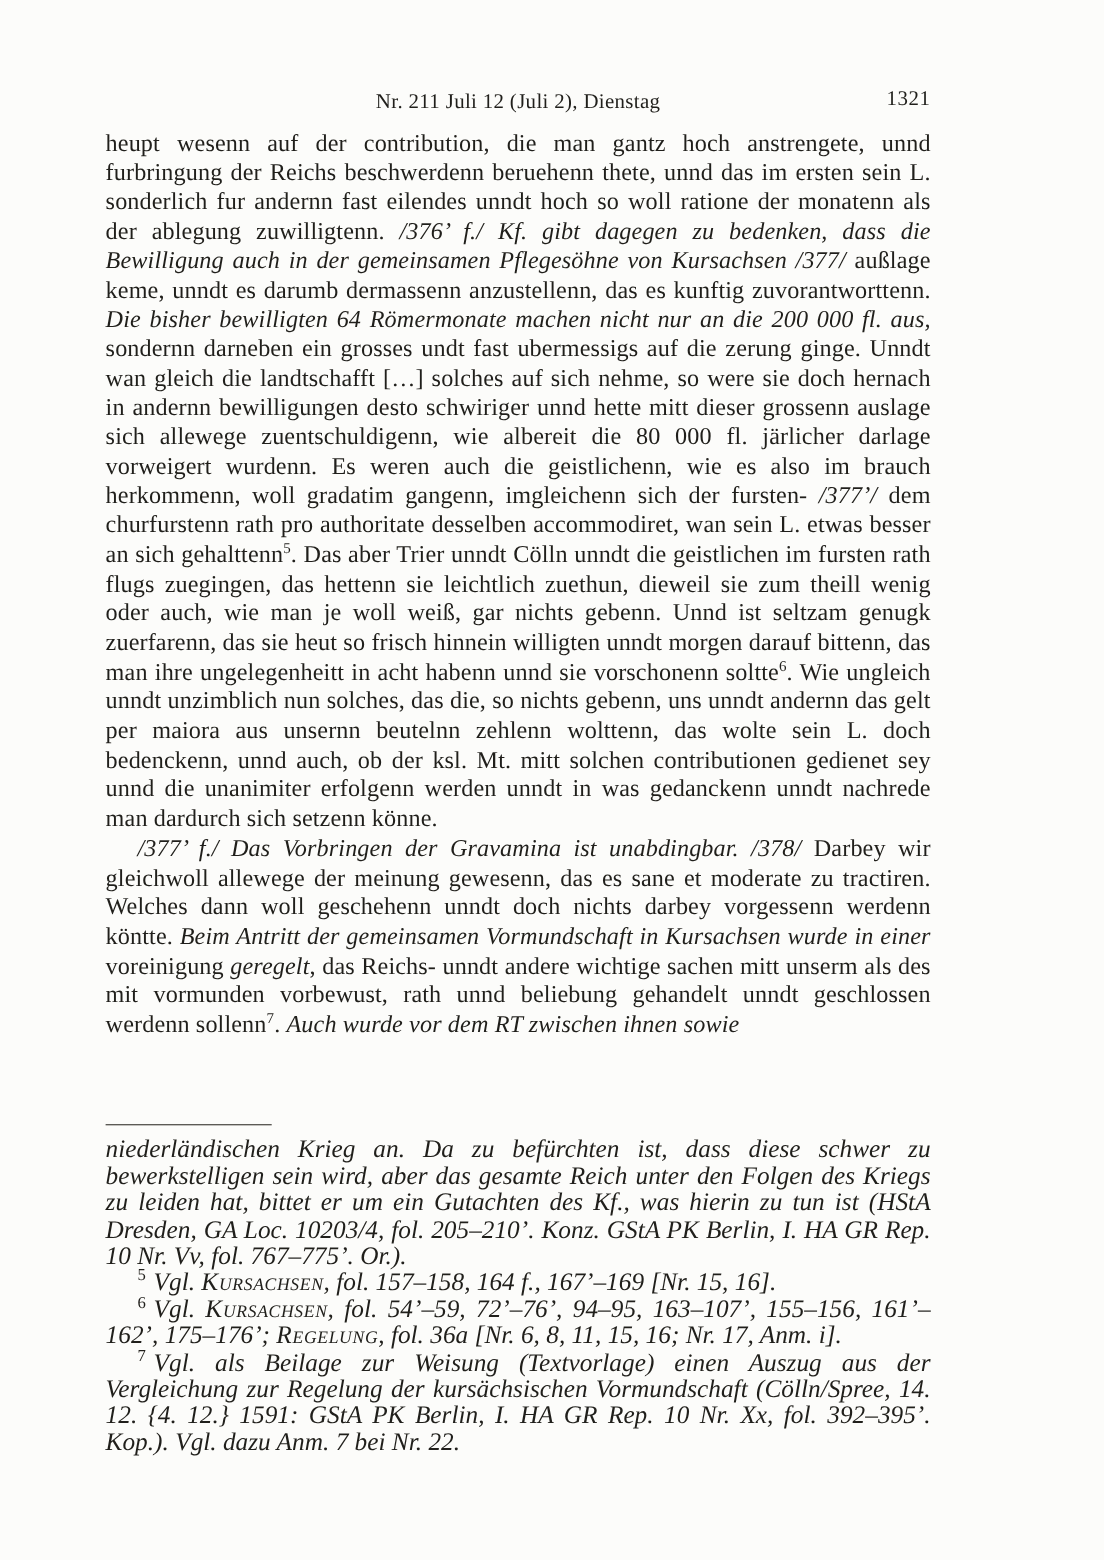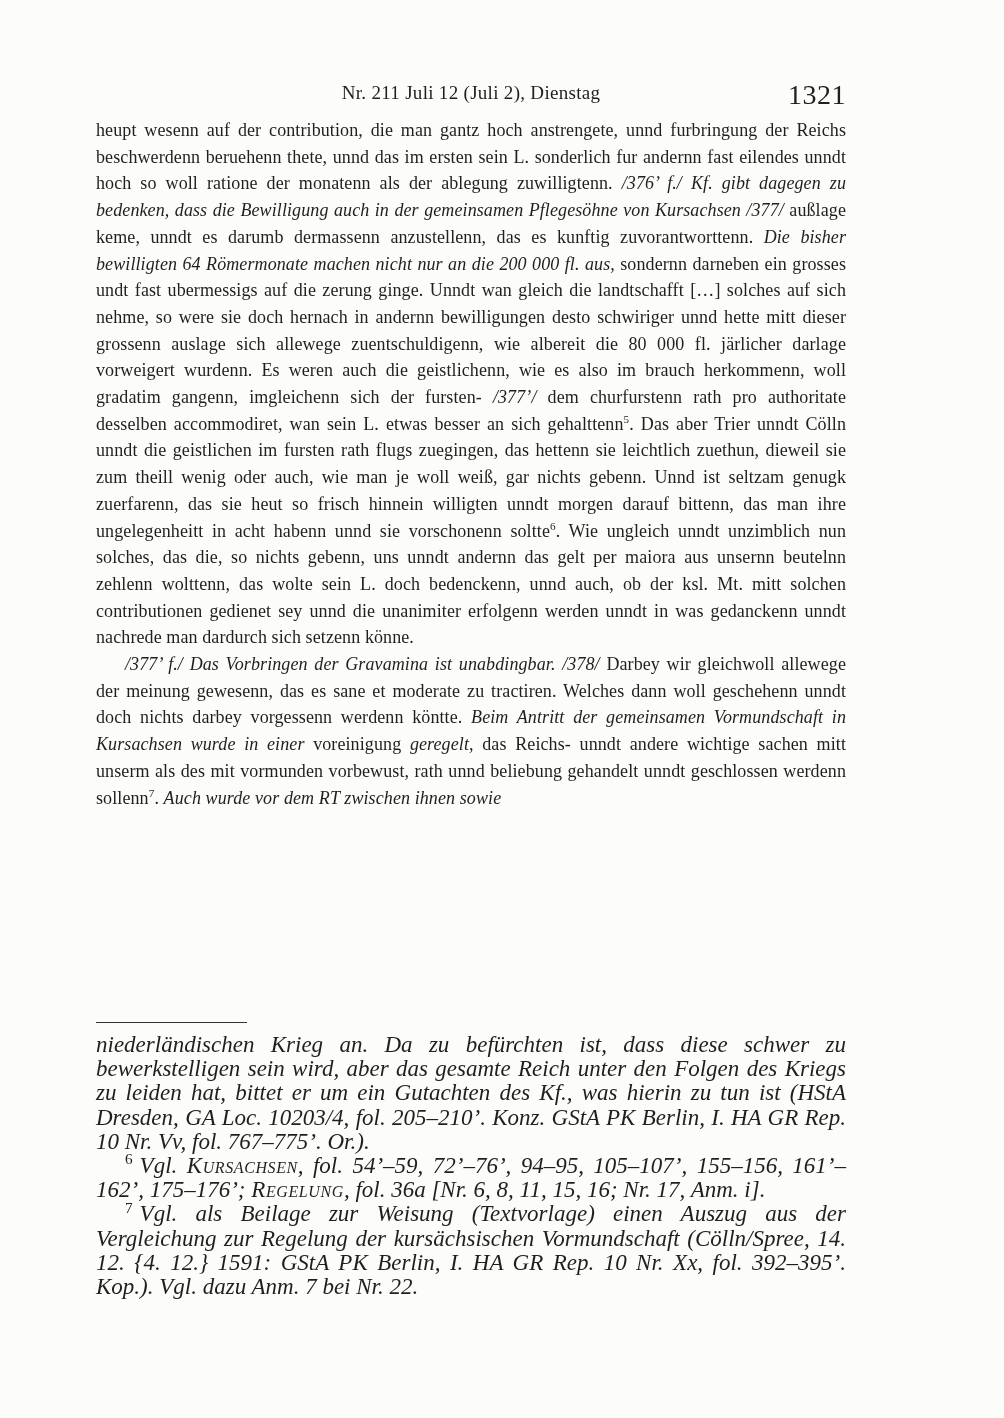--- a/index.html
+++ b/index.html
@@ -23,32 +23,32 @@
     left: 96px;
     width: 750px;
     text-align: center;
     font-size: 19px;
     letter-spacing: 0.3px;
   }
   .page-num {
     position: absolute;
     right: 0;
     top: -3px;
-    font-size: 28px;
+    font-size: 19px;
     letter-spacing: 0.5px;
   }
   .text-block {
     position: absolute;
     top: 117px;
     left: 96px;
     width: 750px;
   }
   .para {
     margin: 0;
-    font-size: 18px;
+    font-size: 22px;
     line-height: 26.7px;
     text-align: justify;
     letter-spacing: 0.1px;
     hyphens: auto;
     -webkit-hyphens: auto;
   }
   .para.indent { text-indent: 29px; }
   .seg-r { font-style: normal; }
   .seg-i { font-style: italic; }
   .seg-sup {
@@ -105,19 +105,20 @@
   <main class="text-block">
     <p class="para"><span class="seg-r">heupt wesenn auf der contribution, die man gantz hoch anstrengete, unnd furbringung der Reichs beschwerdenn beruehenn thete, unnd das im ersten sein L. sonderlich fur andernn fast eilendes unndt hoch so woll ratione der monatenn als der ablegung zuwilligtenn. </span><span class="seg-i">/376’ f./ Kf. gibt dagegen zu bedenken, dass die Bewilligung auch in der gemeinsamen Pflegesöhne von Kursachsen /377/ </span><span class="seg-r">außlage keme, unndt es darumb dermassenn anzustellenn, das es kunftig zuvorantworttenn. </span><span class="seg-i">Die bisher bewilligten 64 Römermonate machen nicht nur an die 200 000 fl. aus, </span><span class="seg-r">sondernn darneben ein grosses undt fast ubermessigs auf die zerung ginge. Unndt wan gleich die landtschafft […] solches auf sich nehme, so were sie doch hernach in andernn bewilligungen desto schwiriger unnd hette mitt dieser grossenn auslage sich allewege zuentschuldigenn, wie albereit die 80 000 fl. järlicher darlage vorweigert wurdenn. Es weren auch die geistlichenn, wie es also im brauch herkommenn, woll gradatim gangenn, imgleichenn sich der fursten- </span><span class="seg-i">/377’/ </span><span class="seg-r">dem churfurstenn rath pro authoritate desselben accommodiret, wan sein L. etwas besser an sich gehalttenn</span><span class="seg-sup">5</span><span class="seg-r">. Das aber Trier unndt Cölln unndt die geistlichen im fursten rath flugs zuegingen, das hettenn sie leichtlich zuethun, dieweil sie zum theill wenig oder auch, wie man je woll weiß, gar nichts gebenn. Unnd ist seltzam genugk zuerfarenn, das sie heut so frisch hinnein willigten unndt morgen darauf bittenn, das man ihre ungelegenheitt in acht habenn unnd sie vorschonenn soltte</span><span class="seg-sup">6</span><span class="seg-r">. Wie ungleich unndt unzimblich nun solches, das die, so nichts gebenn, uns unndt andernn das gelt per maiora aus unsernn beutelnn zehlenn wolttenn, das wolte sein L. doch bedenckenn, unnd auch, ob der ksl. Mt. mitt solchen contributionen gedienet sey unnd die unanimiter erfolgenn werden unndt in was gedanckenn unndt nachrede man dardurch sich setzenn könne.</span></p>
     <p class="para indent"><span class="seg-i">/377’ f./ Das Vorbringen der Gravamina ist unabdingbar. /378/ </span><span class="seg-r">Darbey wir gleichwoll allewege der meinung gewesenn, das es sane et moderate zu tractiren. Welches dann woll geschehenn unndt doch nichts darbey vorgessenn werdenn köntte. </span><span class="seg-i">Beim Antritt der gemeinsamen Vormundschaft in Kursachsen wurde in einer </span><span class="seg-r">voreinigung </span><span class="seg-i">geregelt</span><span class="seg-r">, das Reichs- unndt andere wichtige sachen mitt unserm als des mit vormunden vorbewust, rath unnd beliebung gehandelt unndt geschlossen werdenn sollenn</span><span class="seg-sup">7</span><span class="seg-r">. </span><span class="seg-i">Auch wurde vor dem RT zwischen ihnen sowie</span></p>
   </main>
 
   <footer class="footnotes">
     <div class="fn-rule"></div>
 
     <p class="fn"><span class="seg-i">niederländischen Krieg an. Da zu befürchten ist, dass diese schwer zu bewerkstelligen sein wird, aber das gesamte Reich unter den Folgen des Kriegs zu leiden hat, bittet er um ein Gutachten des Kf., was hierin zu tun ist (HStA Dresden, GA Loc. 10203/4, fol. 205–210’. Konz. GStA PK Berlin, I. HA GR Rep. 10 Nr. Vv, fol. 767–775’. Or.).</span></p>
 
+    <p class="fn numbered"><span class="fn-marker">5</span><span><span class="seg-i">Vgl. </span><span class="seg-sc">Kursachsen</span><span class="seg-i">, fol. 157–158, 164 f., 167’–169 [Nr. 15, 16].</span></span></p>
 
-    <p class="fn numbered"><span class="fn-marker">6</span><span><span class="seg-i">Vgl. </span><span class="seg-sc">Kursachsen</span><span class="seg-i">, fol. 54’–59, 72’–76’, 94–95, 105–107’, 155–156, 161’–162’, 175–176’; </span><span class="seg-sc">Regelung</span><span class="seg-i">, fol. 36a [Nr. 6, 8, 11, 15, 16; Nr. 17, Anm. i].</span></span></p>
+    <p class="fn numbered"><span class="fn-marker">6</span><span><span class="seg-i">Vgl. </span><span class="seg-sc">Kursachsen</span><span class="seg-i">, fol. 54’–59, 72’–76’, 94–95, 163–107’, 155–156, 161’–162’, 175–176’; </span><span class="seg-sc">Regelung</span><span class="seg-i">, fol. 36a [Nr. 6, 8, 11, 15, 16; Nr. 17, Anm. i].</span></span></p>
 
     <p class="fn numbered"><span class="fn-marker">7</span><span><span class="seg-i">Vgl. als Beilage zur Weisung (Textvorlage) einen Auszug aus der Vergleichung zur Regelung der kursächsischen Vormundschaft (Cölln/Spree, 14. 12. {4. 12.} 1591: GStA PK Berlin, I. HA GR Rep. 10 Nr. Xx, fol. 392–395’. Kop.). Vgl. dazu Anm. 7 bei Nr. 22.</span></span></p>
   </footer>
 
 </div>
 
 </body></html>

